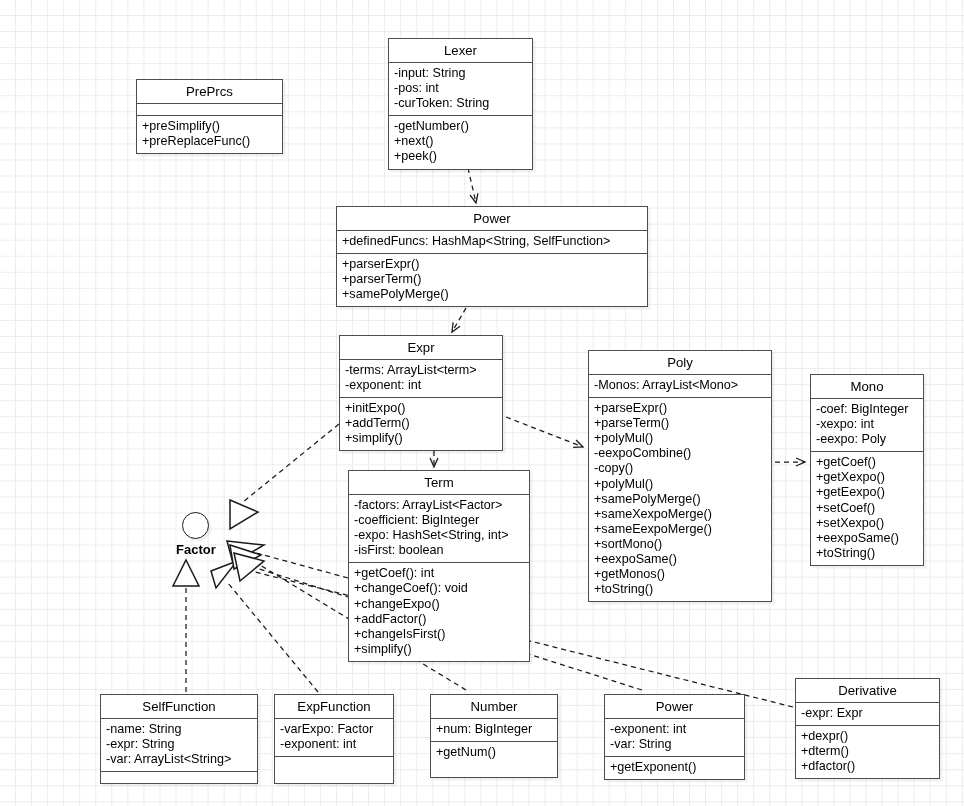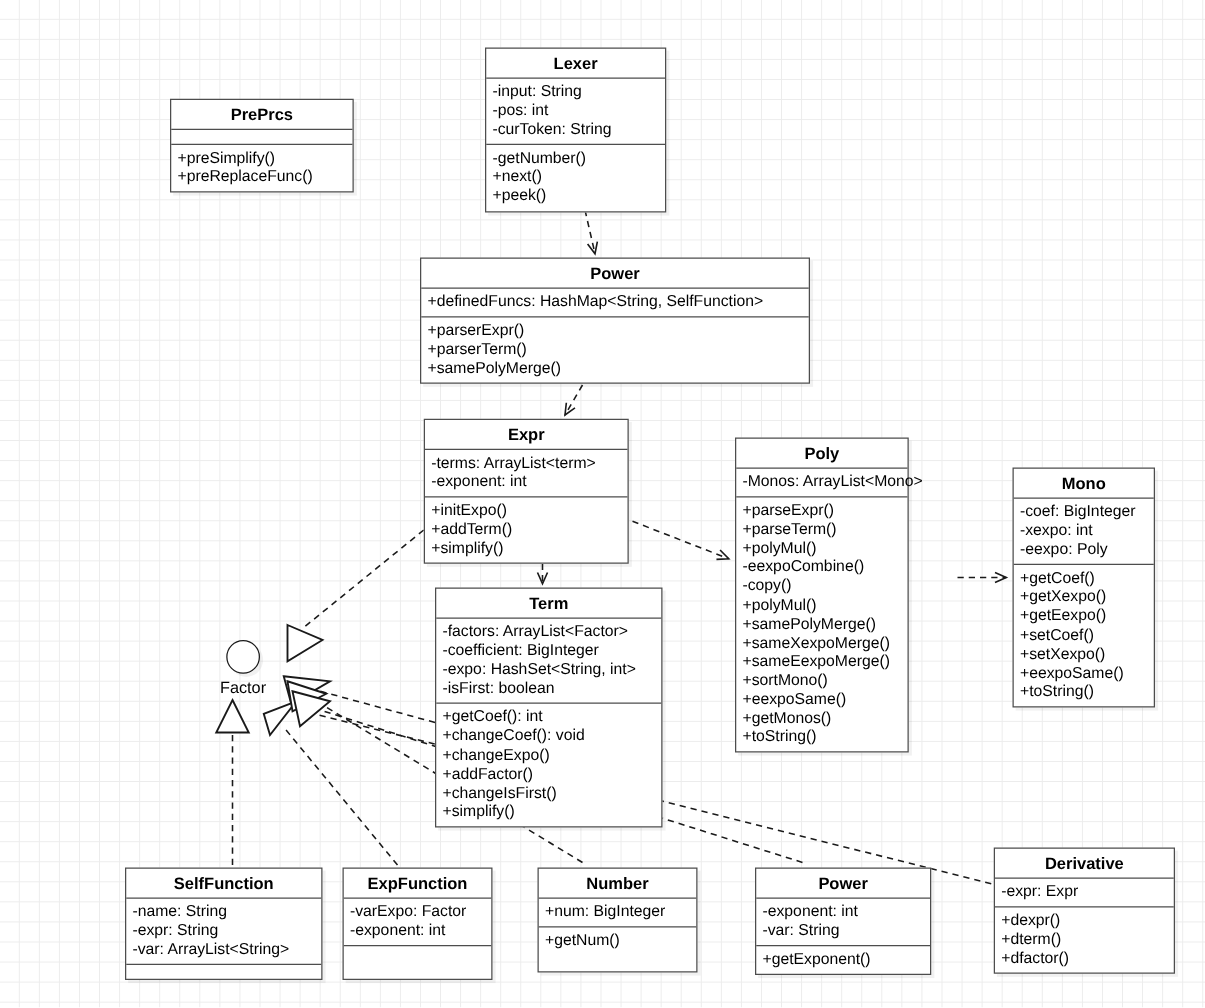--- a/index.html
+++ b/index.html
@@ -30,21 +30,21 @@
   .umlclass {
     position: absolute;
     background: #ffffff;
     border: 1.6px solid #4d4d4d;
     box-sizing: border-box;
     box-shadow: 2.5px 2.5px 0 rgba(0,0,0,0.055);
     z-index: 5;
   }
   .cls-name {
     text-align: center;
-    font-weight: bold;
+    font-weight: normal;
     font-size: 13.2px;
     color: #000000;
     padding: 4px 4px 4px 4px;
     line-height: 15px;
     white-space: nowrap;
   }
   .compartment {
     border-top: 1.6px solid #4d4d4d;
     padding: 3px 5px 4px 5px;
   }
@@ -70,20 +70,21 @@
     background: #ffffff;
     box-shadow: 2.5px 2.5px 0 rgba(0,0,0,0.055);
     margin: 0 auto;
   }
   .iface-label {
     font-size: 13px;
     color: #000000;
     text-align: center;
     margin-top: 3px;
     white-space: nowrap;
+    font-weight: bold;
   }
 </style>
 </head>
 <body>
 
 <div id="canvas">
 
   <svg id="edges" viewBox="0 0 964 806" xmlns="http://www.w3.org/2000/svg">
     <defs>
       <marker id="openArrow" markerWidth="13" markerHeight="13" refX="10" refY="5" orient="auto" markerUnits="userSpaceOnUse">
@@ -165,21 +166,21 @@
       <div class="member">-terms: ArrayList&lt;term&gt;</div>
       <div class="member">-exponent: int</div>
     </div>
     <div class="compartment">
       <div class="member">+initExpo()</div>
       <div class="member">+addTerm()</div>
       <div class="member">+simplify()</div>
     </div>
   </div>
 
-  <div class="umlclass" style="left:588px; top:350px; width:139px;">
+  <div class="umlclass" style="left:588px; top:350px; width:184px;">
     <div class="cls-name">Poly</div>
     <div class="compartment">
       <div class="member">-Monos: ArrayList&lt;Mono&gt;</div>
     </div>
     <div class="compartment">
       <div class="member">+parseExpr()</div>
       <div class="member">+parseTerm()</div>
       <div class="member">+polyMul()</div>
       <div class="member">-eexpoCombine()</div>
       <div class="member">-copy()</div>

